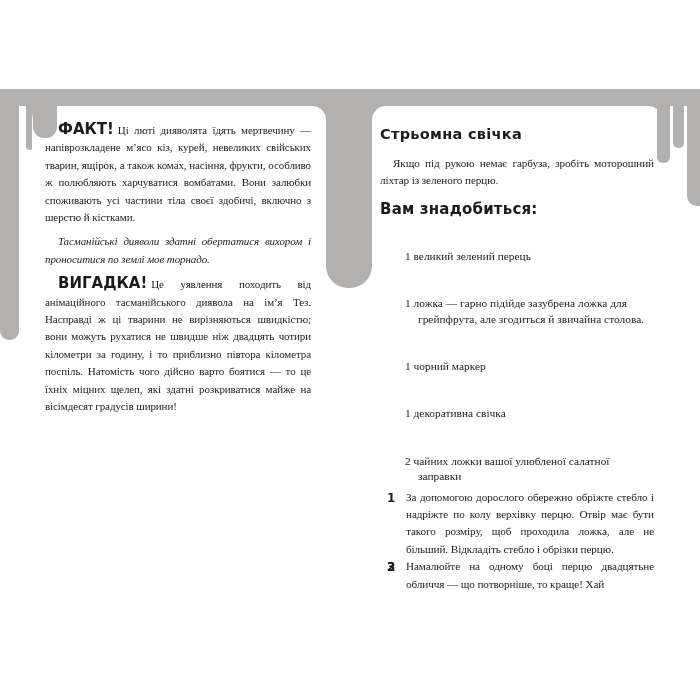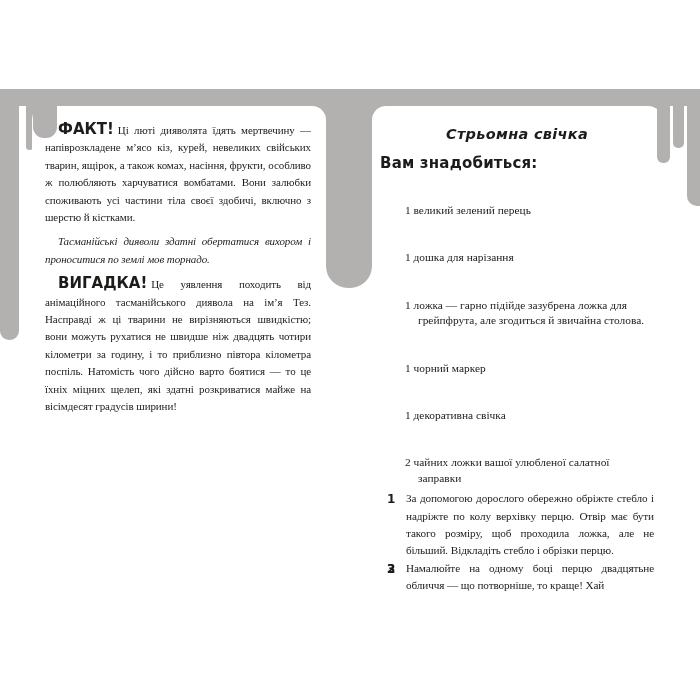--- a/index.html
+++ b/index.html
@@ -28,21 +28,21 @@
   .inner{position:absolute;top:15px;}
   .page-left .inner{left:13px;right:15px;}
   .page-right .inner{left:8px;right:8px;}
 
   
   .body-p{margin:0 0 7px 0;text-align:justify;font-size:11px;line-height:17.4px;letter-spacing:-0.1px;}
   .indent{text-indent:13px;}
   .italic-p{font-style:italic;}
   .plabel{font-family:"DejaVu Sans",sans-serif;font-weight:bold;font-style:normal;font-size:15px;letter-spacing:0;margin-right:4px;}
 
-  .title{margin:4px 0 0 0;text-align:center;font-family:"DejaVu Sans",sans-serif;font-weight:bold;font-size:14.5px;line-height:19px;letter-spacing:0.3px;font-style:italic;}
+  .title{margin:4px 0 0 0;text-align:left;font-family:"DejaVu Sans",sans-serif;font-weight:bold;font-size:14.5px;line-height:19px;letter-spacing:0.3px;}
   .intro{margin:11px 0 0 0;text-align:justify;text-indent:13px;font-size:11.2px;line-height:17.4px;letter-spacing:-0.1px;}
   .subhead{margin:12px 0 0 0;font-family:"DejaVu Sans",sans-serif;font-weight:bold;font-size:15px;line-height:15px;letter-spacing:0.2px;}
   .need-list{margin:2px 0 0 25px;font-size:11.4px;line-height:15.4px;}
   .need-item{padding-left:13px;text-indent:-13px;margin-top:32px;}
   .steps{margin:4px 0 0 0;}
   .step{position:relative;padding-left:26px;text-align:justify;font-size:11.2px;line-height:17.4px;letter-spacing:-0.1px;}
   .step-num{position:absolute;left:7px;top:1px;font-family:"DejaVu Sans",sans-serif;font-weight:bold;font-size:12px;}
 </style>
 </head>
 <body style="color: rgb(29, 28, 26);">
@@ -62,24 +62,24 @@
     <div class="inner">
       <p class="body-p indent"><span class="plabel">ФАКТ!</span><span>Ці люті дияволята їдять мертвечину — напіврозкладене м’ясо кіз, курей, невеликих свійських тварин, ящірок, а також комах, насіння, фрукти, особливо ж полюбляють харчуватися вомбатами. Вони залюбки споживають усі частини тіла своєї здобичі, включно з шерстю й кістками.</span></p>
       <p class="body-p indent italic-p">Тасманійські дияволи здатні обертатися вихором і проноситися по землі мов торнадо.</p>
       <p class="body-p indent"><span class="plabel">ВИГАДКА!</span><span>Це уявлення походить від анімаційного тасманійського диявола на ім’я Тез. Насправді ж ці тварини не вирізняються швидкістю; вони можуть рухатися не швидше ніж двадцять чотири кілометри за годину, і то приблизно півтора кілометра поспіль. Натомість чого дійсно варто боятися — то це їхніх міцних щелеп, які здатні розкриватися майже на вісімдесят градусів ширини!</span></p>
     </div>
   </div>
 
   <div class="page page-right">
     <div class="inner">
       <h1 class="title">Стрьомна свічка</h1>
+      <p class="intro">Якщо під рукою немає гарбуза, зробіть моторош­ний ліхтар із зеленого перцю.</p>
       <h2 class="subhead">Вам знадобиться:</h2>
       <div class="need-list">
         <div class="need-item">1 великий зелений перець</div>
-        <div class="need-item">1 дошка для нарізання</div>
         <div class="need-item">1 ложка — гарно підійде зазубрена ложка для грейпфрута, але згодиться й звичайна столова.</div>
         <div class="need-item">1 чорний маркер</div>
         <div class="need-item">1 декоративна свічка</div>
         <div class="need-item">2 чайних ложки вашої улюбленої салатної заправки</div>
       </div>
       <div class="steps">
         <div class="step">
           <span class="step-num">1</span>
           <span class="step-text">За допомогою дорослого обережно обріжте стебло і надріжте по колу верхівку перцю. Отвір має бути такого розміру, щоб проходила ложка, але не більший. Відкладіть стебло і обрізки перцю.</span>
         </div>

